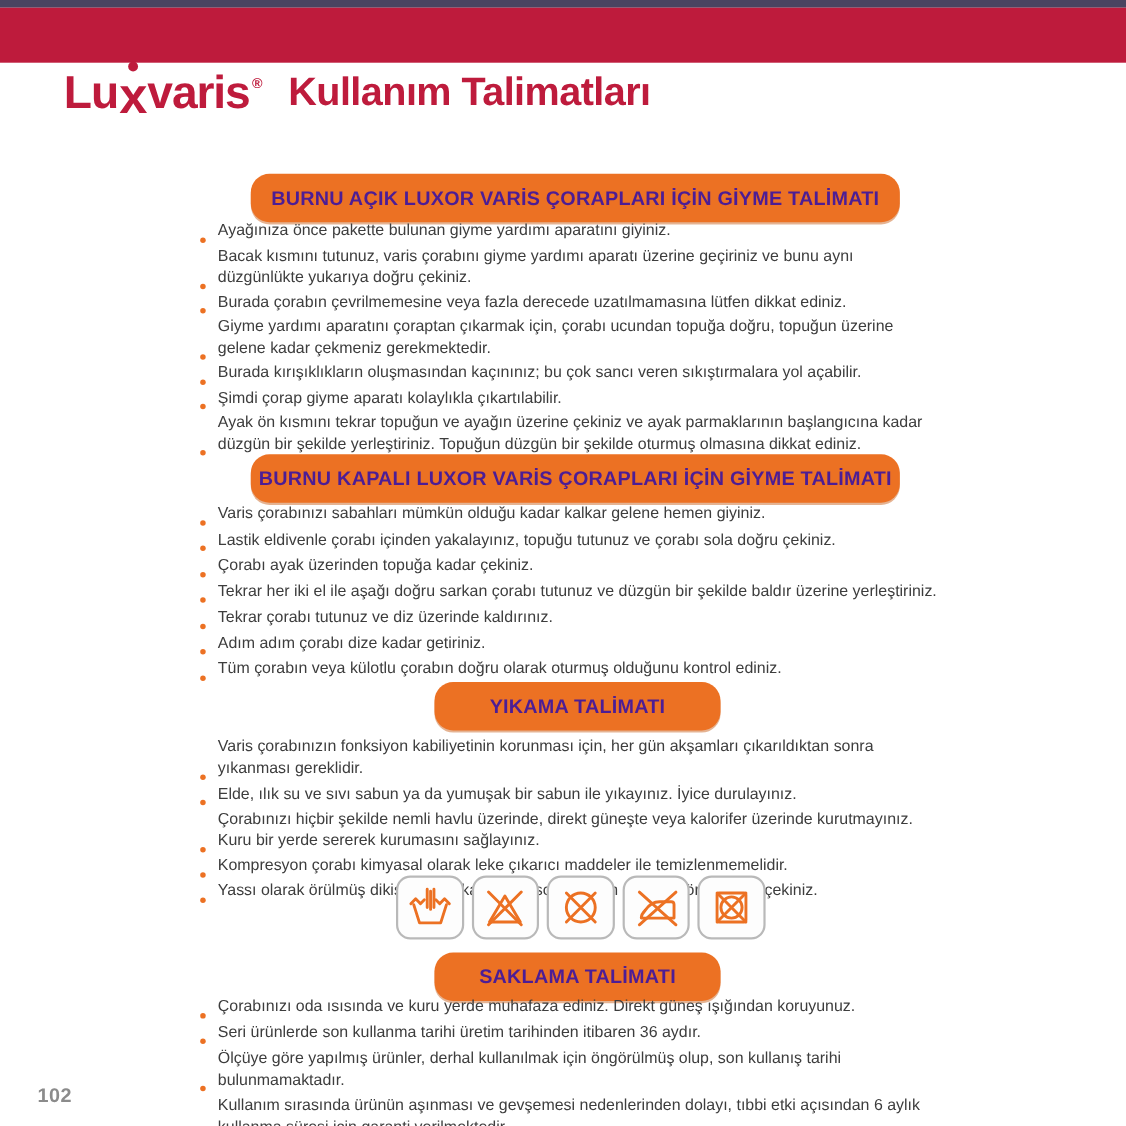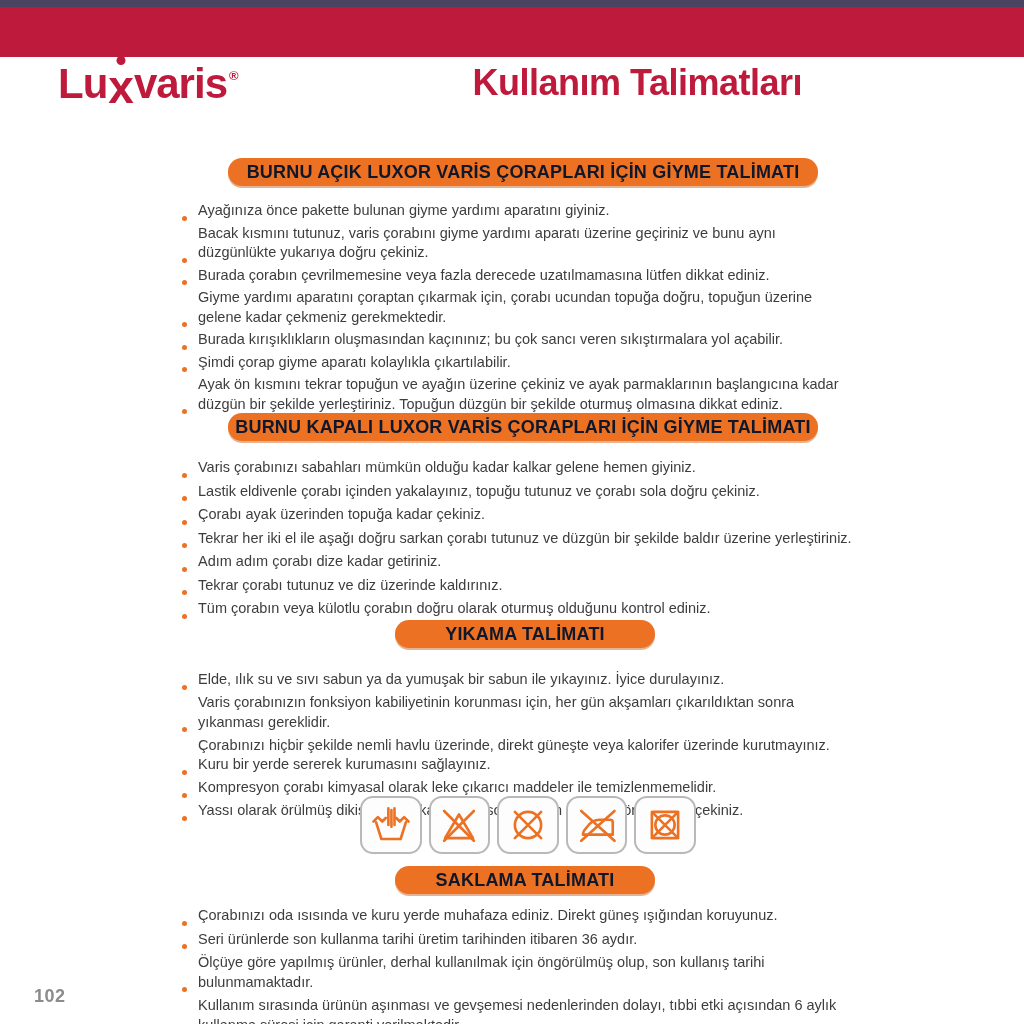--- a/index.html
+++ b/index.html
@@ -26,28 +26,28 @@
     position:absolute;left:58px;top:60px;height:52px;display:flex;align-items:flex-start;
     color:var(--crimson);font-weight:bold;font-size:42px;letter-spacing:-1px;
   }
   .logo .lx{position:relative;display:inline-block;font-size:46px;padding:0 1px;}
   .logo .lx::before{
     content:"";position:absolute;left:50%;top:-4px;transform:translateX(-50%);
     width:9px;height:9px;border-radius:50%;background:var(--crimson);
   }
   .logo sup{font-size:13px;font-weight:bold;margin-left:2px;align-self:flex-start;margin-top:8px;}
   .page-title{
-    position:absolute;left:262px;top:62px;width:540px;text-align:right;
+    position:absolute;left:262px;top:62px;width:540px;text-align:left;
     color:var(--crimson);font-weight:bold;font-size:36px;letter-spacing:-0.5px;
   }
 
   
   .pill{
-    position:absolute;height:28px;background:var(--orange);border-radius:17px;
-    color:#0f172a;font-weight:bold;font-size:18px;letter-spacing:0.2px;
+    position:absolute;height:44px;background:var(--orange);border-radius:17px;
+    color:#4c1d95;font-weight:bold;font-size:18px;letter-spacing:0.2px;
     display:flex;align-items:center;justify-content:center;white-space:nowrap;
     box-shadow:0 2px 0 rgba(197,86,13,0.45);
   }
   .pill.wide{left:228px;width:590px;}
   .pill.narrow{left:395px;width:260px;}
   #pill-1{top:158px;}
   #pill-2{top:413px;}
   #pill-3{top:620px;}
   #pill-4{top:866px;}
 
@@ -150,41 +150,41 @@
       <li class="bullet-item">
         <span class="bullet-dot"></span>
         <span>Çorabı ayak üzerinden topuğa kadar çekiniz.</span>
       </li>
       <li class="bullet-item">
         <span class="bullet-dot"></span>
         <span>Tekrar her iki el ile aşağı doğru sarkan çorabı tutunuz ve düzgün bir şekilde baldır üzerine yerleştiriniz.</span>
       </li>
       <li class="bullet-item">
         <span class="bullet-dot"></span>
+        <span>Tekrar çorabı tutunuz ve diz üzerinde kaldırınız.</span>
+      </li>
+      <li class="bullet-item">
+        <span class="bullet-dot"></span>
         <span>Adım adım çorabı dize kadar getiriniz.</span>
-      </li>
-      <li class="bullet-item">
-        <span class="bullet-dot"></span>
-        <span>Tekrar çorabı tutunuz ve diz üzerinde kaldırınız.</span>
       </li>
       <li class="bullet-item">
         <span class="bullet-dot"></span>
         <span>Tüm çorabın veya külotlu çorabın doğru olarak oturmuş olduğunu kontrol ediniz.</span>
       </li>
     </ul>
 
   <div class="pill narrow" id="pill-3">YIKAMA TALİMATI</div>
   <ul class="bullet-list" id="list-3">
       <li class="bullet-item">
         <span class="bullet-dot"></span>
+        <span>Varis çorabınızın fonksiyon kabiliyetinin korunması için, her gün akşamları çıkarıldıktan sonra yıkanması gereklidir.</span>
+      </li>
+      <li class="bullet-item">
+        <span class="bullet-dot"></span>
         <span>Elde, ılık su ve sıvı sabun ya da yumuşak bir sabun ile yıkayınız. İyice durulayınız.</span>
-      </li>
-      <li class="bullet-item">
-        <span class="bullet-dot"></span>
-        <span>Varis çorabınızın fonksiyon kabiliyetinin korunması için, her gün akşamları çıkarıldıktan sonra yıkanması gereklidir.</span>
       </li>
       <li class="bullet-item">
         <span class="bullet-dot"></span>
         <span>Çorabınızı hiçbir şekilde nemli havlu üzerinde, direkt güneşte veya kalorifer üzerinde kurutmayınız. Kuru bir yerde sererek kurumasını sağlayınız.</span>
       </li>
       <li class="bullet-item">
         <span class="bullet-dot"></span>
         <span>Kompresyon çorabı kimyasal olarak leke çıkarıcı maddeler ile temizlenmemelidir.</span>
       </li>
       <li class="bullet-item">

